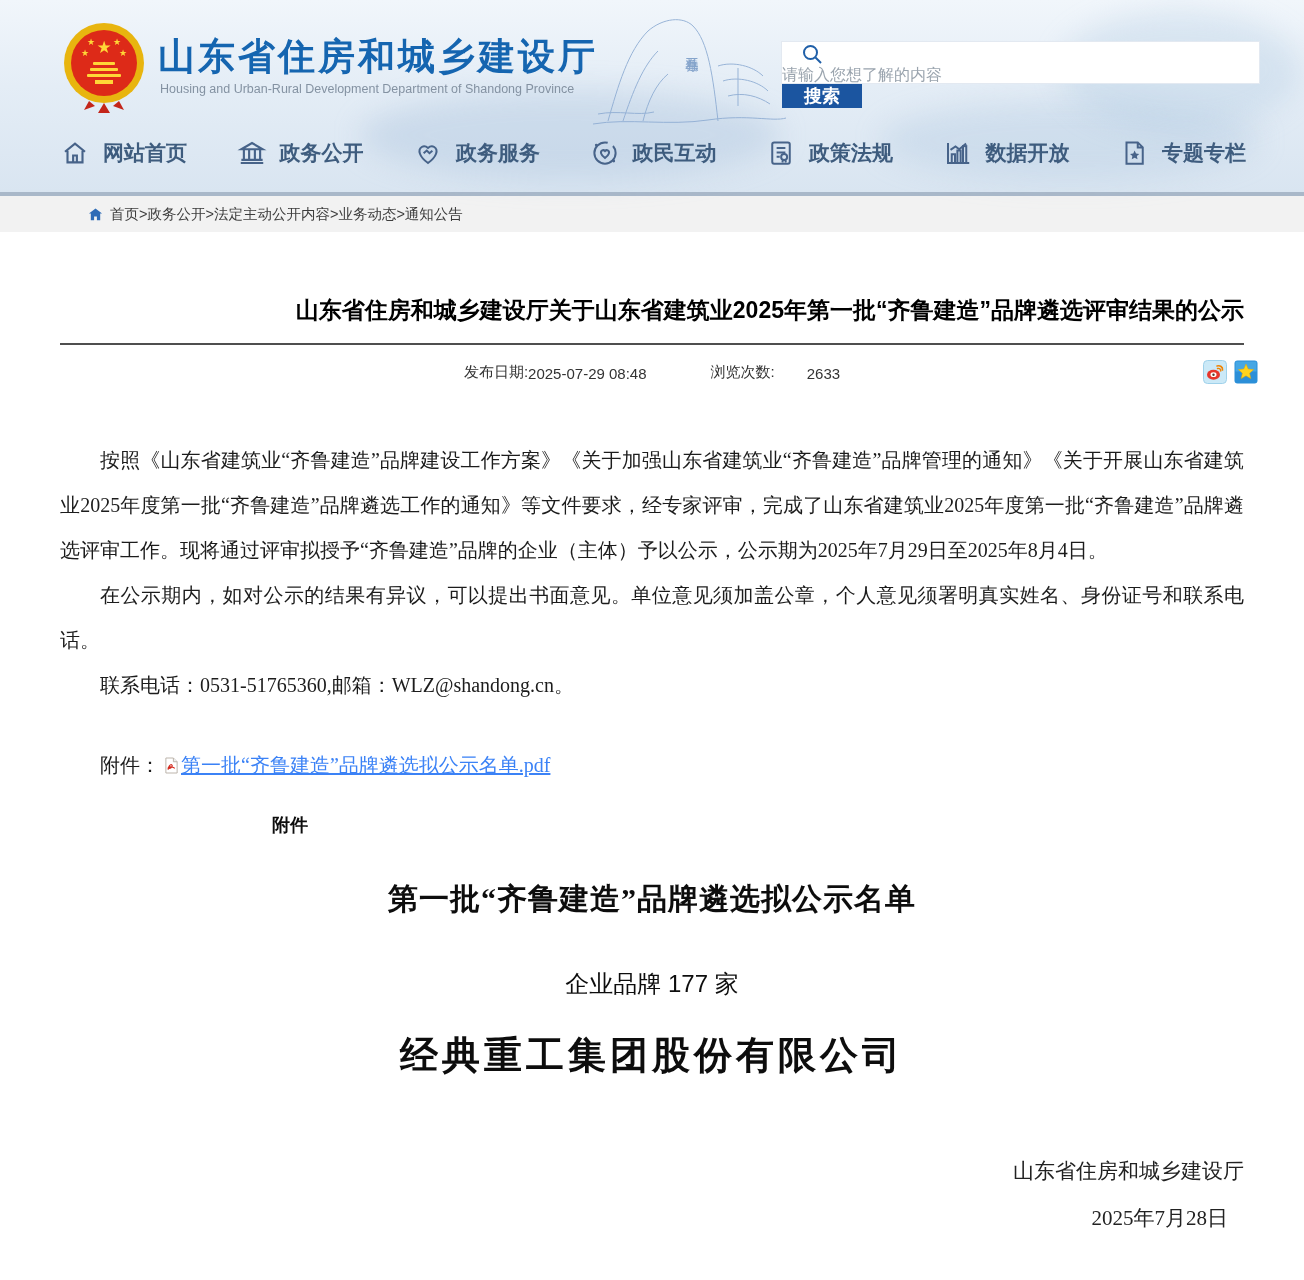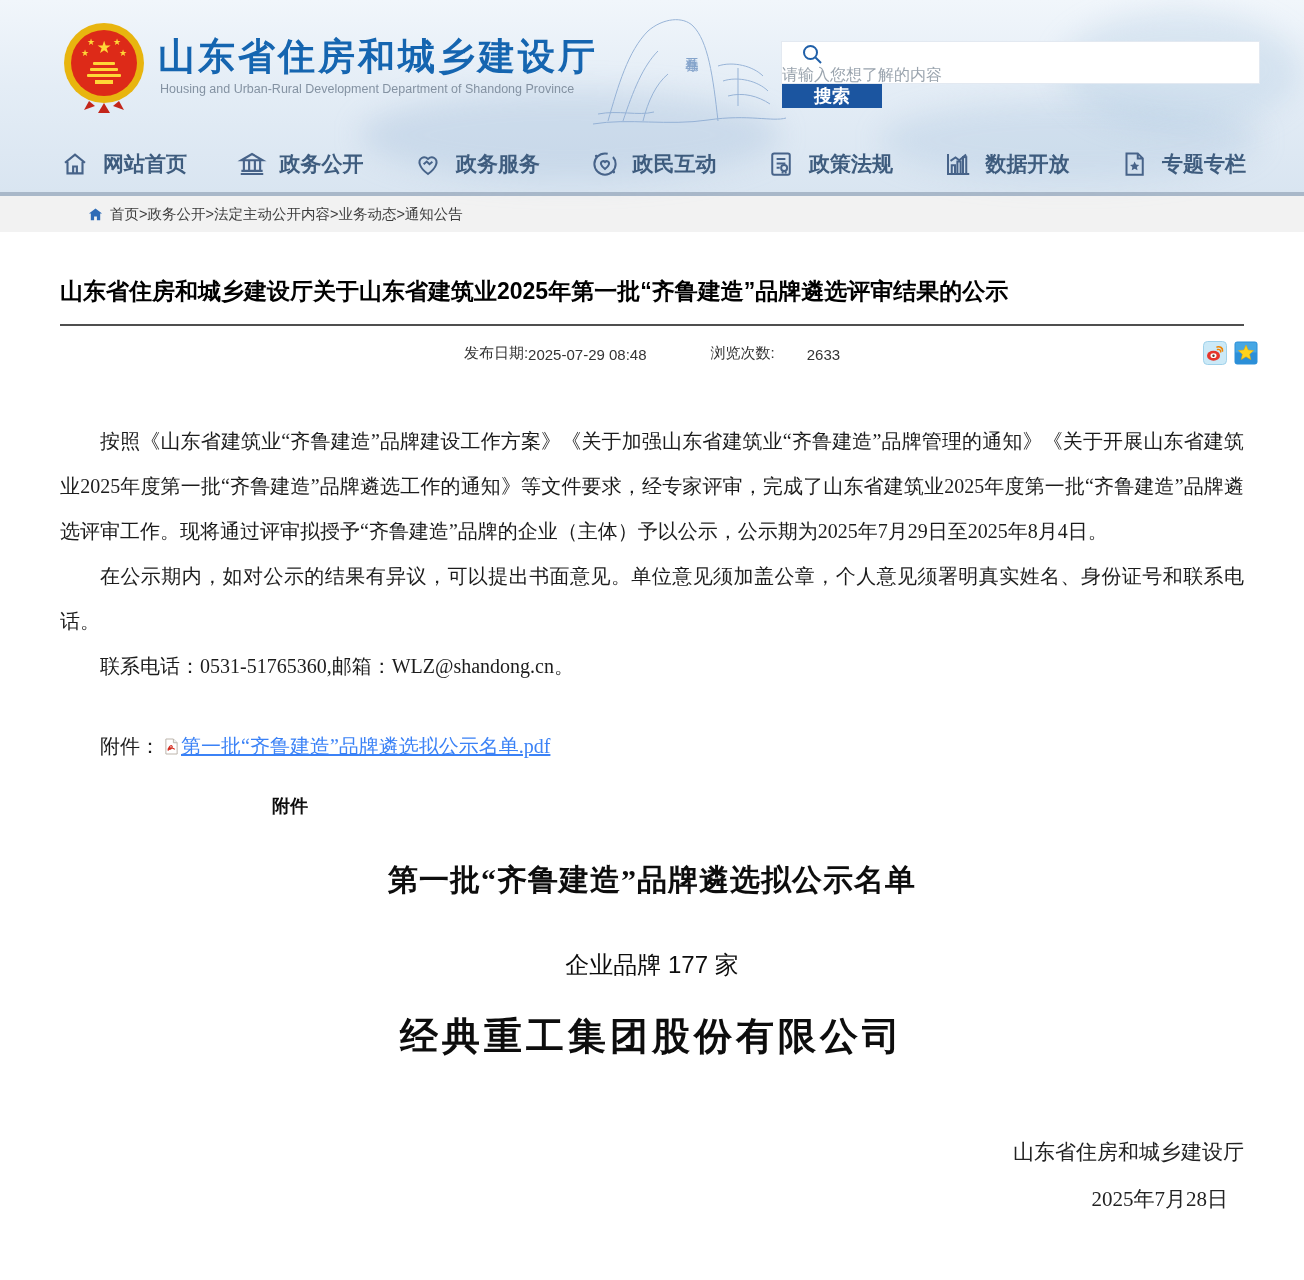--- a/index.html
+++ b/index.html
@@ -19,37 +19,37 @@
     color:#1565b0; letter-spacing:3px; }
   .org-subtitle { position:absolute; left:160px; top:82px; font-size:12.5px; color:#8492a2; }
 
   .mountain { position:absolute; left:588px; top:6px; opacity:.9; }
 
   .search-bar { position:absolute; left:782px; top:42px; width:477px; height:41px;
     background:#fff; display:flex; align-items:flex-start; box-shadow:0 0 0 1px #e3e9f1;flex-direction:column; }
   .search-bar .mag { margin:0 13px 0 18px; flex:0 0 auto; display:flex; }
   .search-input { flex:1; border:none; outline:none; font-size:16px; color:#333; background:transparent; }
   .search-input::placeholder { color:#9aa4ae; }
-  .search-btn { width:100px; height:41px; border:none; background:#1b55a0; color:#fff;
+  .search-btn { width:80px; height:41px; border:none; background:#1b55a0; color:#fff;
     font-size:18px; font-weight:bold; cursor:pointer; }
 
-  .main-nav { position:absolute; left:60px; right:58px; top:135px; height:58px;
+  .main-nav { position:absolute; left:60px; right:58px; top:124px; height:58px;
     display:flex; justify-content:space-between; align-items:center; }
   .nav-item { display:flex; align-items:center; gap:13px; color:#3e5c7e; font-size:21px;
     font-weight:bold; cursor:pointer; }
   .nav-item svg { width:30px; height:30px; color:#476389; }
 
   
   .breadcrumb-bar { height:40px; border-top:4px solid #a9b8c9; background:#f2f2f2;
     display:flex; align-items:center; padding-left:88px; font-size:14.5px; color:#3d3d3d; }
   .breadcrumb-bar .bc-home { margin-right:7px; display:flex; }
 
   
   .content { padding:0 60px; }
-  .article-title { margin-top:44px; text-align:left; font-size:23px; font-weight:bold; color:#000; }
+  .article-title { margin-top:63px; text-align:right; font-size:23px; font-weight:bold; color:#000; }
   .title-rule { margin-top:17px; border-bottom:2px solid #4f4f4f; }
   .meta-row { position:relative; margin-top:11px; height:32px; display:flex; align-items:center;
     justify-content:center; gap:64px; font-size:15px; color:#333; }
   .meta-pair { display:flex; align-items:flex-end; }
   .views-value { margin-left:32px; }
   .share-icons { position:absolute; right:-14px; top:4px; display:flex; gap:7px; }
   .share-icons svg { cursor:pointer; }
 
   .body-text { margin-top:50px; font-family:"Liberation Serif", serif; font-size:20px;
     line-height:45px; color:#1c1c1c; text-align:justify; }

